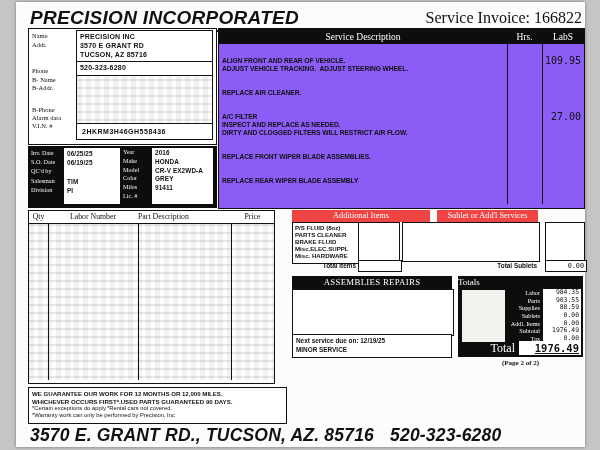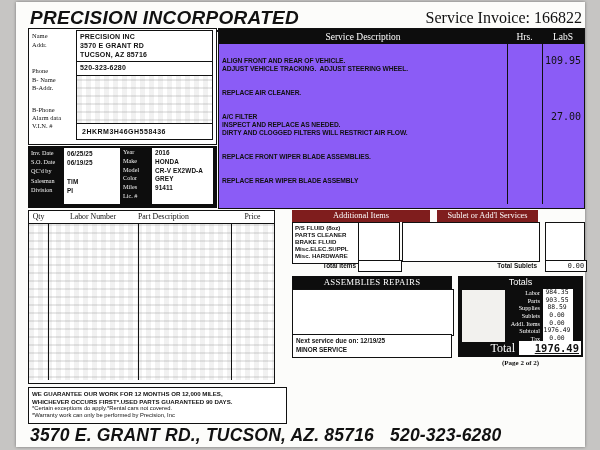--- a/index.html
+++ b/index.html
@@ -54,40 +54,40 @@
   
   .parts-box{left:28px;top:210px;width:245px;height:172px;border:1.5px solid #111;background:#fff;}
   .parts-head{display:flex;height:12px;border-bottom:1.5px solid #111;font-family:"Liberation Serif",serif;font-size:7.8px;line-height:12px;}
   .parts-head .h1{width:19px;text-align:center;}
   .parts-head .h2{width:90px;text-align:center;}
   .parts-head .h3{width:93px;text-align:left;}
   .parts-head .h4{flex:1;text-align:center;}
   .parts-body{position:relative;height:156px;}
 
   
-  .band-head{background:#7f1d1d;color:#fff;font-family:"Liberation Serif",serif;font-size:8.3px;line-height:12px;text-align:center;height:12px;}
+  .band-head{background:#ef4444;color:#fff;font-family:"Liberation Serif",serif;font-size:8.3px;line-height:12px;text-align:center;height:12px;}
   .items-box{left:292px;top:222px;width:65px;height:38px;border:1px solid #111;padding:1px 2px;background:#fff;}
   .items-box div{font-size:6.1px;font-weight:bold;line-height:7.1px;white-space:nowrap;}
   .cell{border:1px solid #111;background:#fff;}
   .tot-lbl{font-size:6.4px;font-weight:bold;text-align:right;}
   .tot-val{font-family:"DejaVu Sans Mono",monospace;font-size:6.8px;text-align:right;padding-right:2px;line-height:10px;}
 
   
   .reco-head{left:292px;top:276px;width:160px;height:13px;background:#0d0d0d;color:#fff;font-family:"Liberation Serif",serif;font-size:8.8px;line-height:13px;text-align:center;letter-spacing:.3px;}
   .reco-body{left:292px;top:289px;width:160px;height:45px;border:1px solid #111;background:#fff;}
   .reco-next{left:292px;top:334px;width:160px;height:24px;border:1px solid #111;background:#fff;padding:2px 3px;box-sizing:border-box;}
   .reco-next div{font-size:6.4px;font-weight:bold;line-height:8.5px;}
 
   
   .totals-box{left:458px;top:276px;width:125px;height:81px;background:#0d0d0d;}
-  .totals-title{position:absolute;left:0;top:1px;width:100%;text-align:center;color:#fff;font-family:Liberation Sans, sans-serif;font-size:9px;}
+  .totals-title{position:absolute;left:0;top:1px;width:100%;text-align:left;color:#fff;font-family:Liberation Serif, serif;font-size:9px;}
   .totals-inset{position:absolute;left:4px;top:14px;width:43px;height:52px;background:#f2f1ee;}
   .totals-lbls{position:absolute;left:48px;top:13px;width:34px;text-align:right;color:#fff;font-family:"Liberation Serif",serif;font-size:6.2px;}
   .totals-lbls div{height:7.7px;line-height:7.7px;white-space:nowrap;}
-  .totals-vals{position:absolute;left:85px;top:13px;width:30px;height:54px;background:#fff;text-align:center;font-family:"DejaVu Sans Mono",monospace;font-size:6.4px;padding-right:2px;box-sizing:border-box;}
+  .totals-vals{position:absolute;left:85px;top:13px;width:38px;height:54px;background:#fff;text-align:right;font-family:"DejaVu Sans Mono",monospace;font-size:6.4px;padding-right:2px;box-sizing:border-box;}
   .totals-vals div{height:7.7px;line-height:7.7px;}
   .totals-total-row{position:absolute;left:4px;bottom:2px;right:2px;height:14px;display:flex;align-items:flex-start;text-decoration:underline;}
   .totals-total-lbl{flex:1;text-align:right;color:#fff;font-family:"Liberation Serif",serif;font-size:12px;padding-right:4px;}
   .totals-total-val{width:62px;height:14px;background:#fff;color:#111;font-family:"DejaVu Sans Mono",monospace;font-weight:bold;font-size:10.5px;line-height:14px;text-align:right;padding-right:2px;box-sizing:border-box;}
   .page-note{left:458px;top:359px;width:125px;text-align:center;font-family:"Liberation Serif",serif;font-weight:bold;font-size:7px;}
 
   
   .guar-box{left:28px;top:387px;width:259px;height:37px;border:1.5px solid #111;padding:2px 3px;box-sizing:border-box;background:#fff;}
   .guar-box .b{font-size:6.1px;font-weight:bold;line-height:7.6px;white-space:nowrap;}
   .guar-box .s{font-size:5.8px;line-height:7px;white-space:nowrap;}

